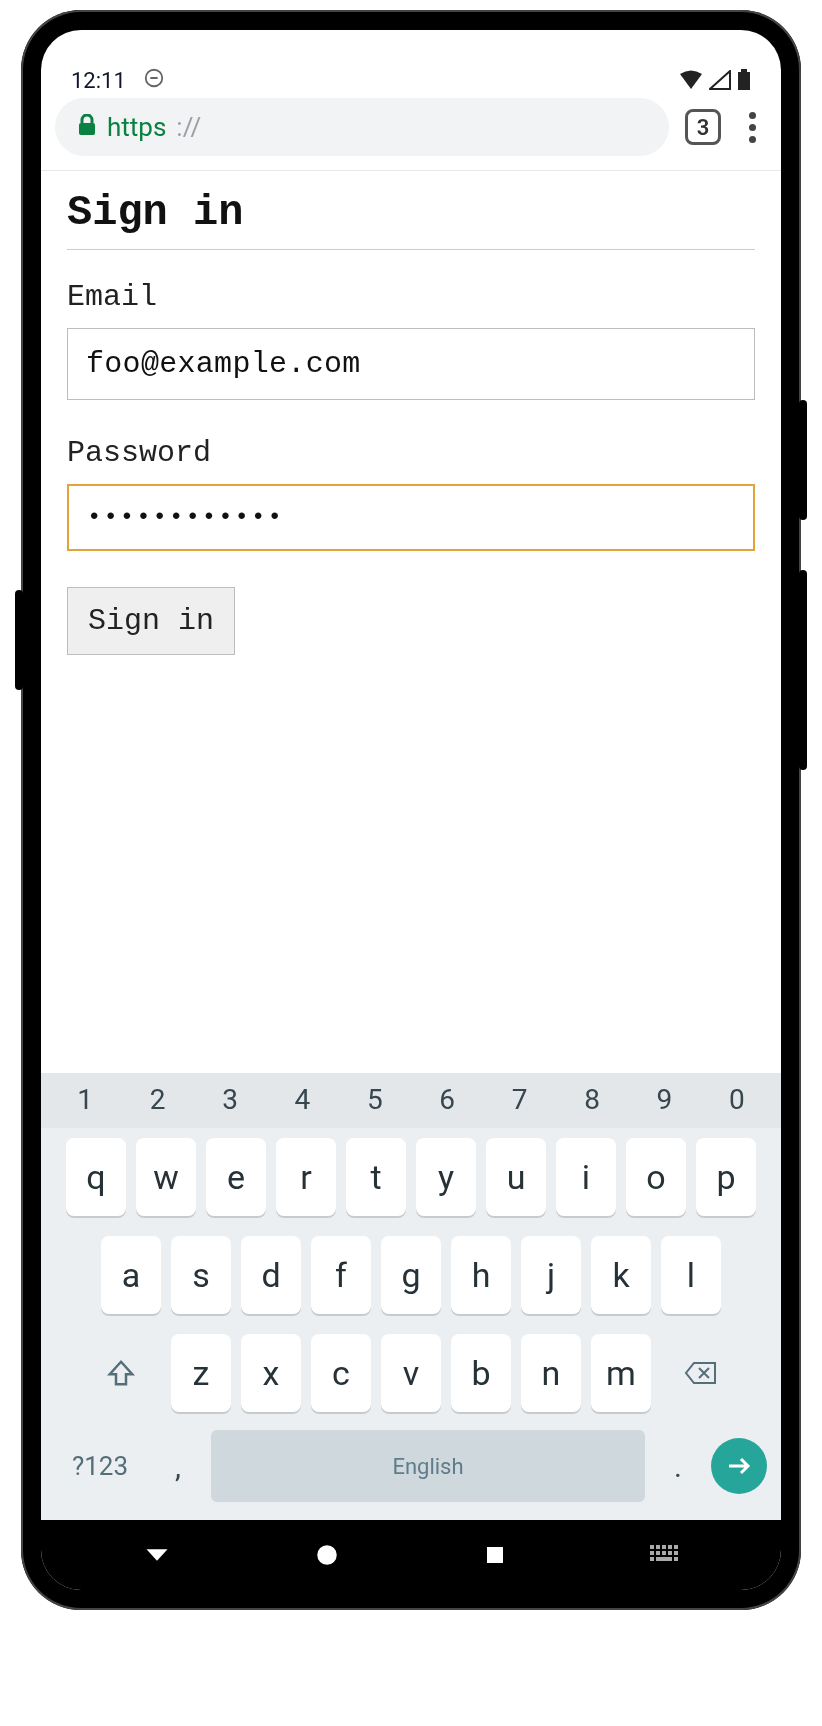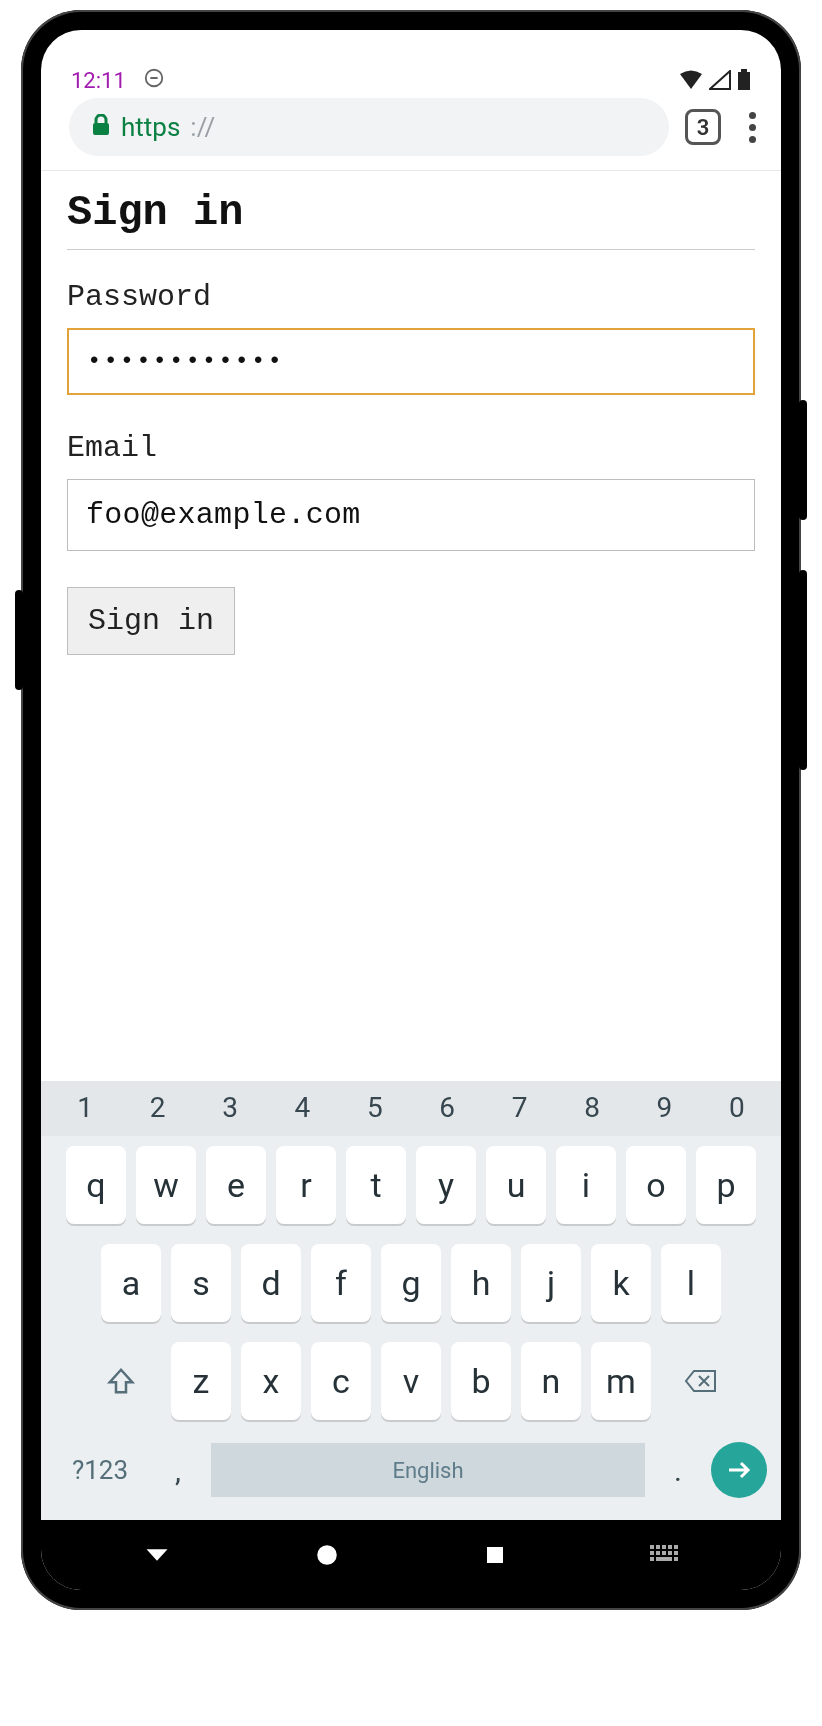--- a/index.html
+++ b/index.html
@@ -57,29 +57,29 @@
   
   .status-bar {
     height: 46px;
     display: flex;
     align-items: center;
     justify-content: space-between;
     padding: 50px 30px 6px 30px;
     font-size: 22px;
     color: #666;
   }
-  .status-left { display:flex; align-items:center; gap:17px; color:#a21caf;}
+  .status-left { display:flex; align-items:center; gap:17px; color:#0f172a;}
   .status-right { display:flex; align-items:center; gap:6px; }
   .status-right svg { display:block; }
 
   
   .browser-bar {
     display: flex;
     align-items: center;
-    padding: 12px 14px 14px 28px;
+    padding: 12px 14px 14px 14px;
     gap: 16px;
     border-bottom: 1px solid #e8e8e8;
   }
   .url-pill {
     flex: 1;
     background: #f1f3f4;
     border-radius: 40px;
     padding: 14px 22px;
     display: flex;
     align-items: center;
@@ -193,22 +193,22 @@
     font-size:26px; color:#546e7a;
   }
   .punct {
     width: 50px; height:64px;
     display:flex;align-items:center;justify-content:center;
     font-size:30px; color:#37474f;
   }
   .spacebar {
     flex:1;
     background:#cfd8dc;
-    border-radius:0;
-    height:54px;
+    border-radius:6px;
+    height:72px;
     display:flex;align-items:center;justify-content:center;
     font-size:22px; color:#607d8b;
   }
   .enter-key {
     width:56px; height:56px;
     background:#26a69a;
     border-radius:50%;
     display:flex; align-items:center; justify-content:center;
     color:#fff;
   }
@@ -287,27 +287,27 @@
           <span></span>
           <span></span>
       </div>
     </div>
 
     <div class="page">
       <h1>Sign in</h1>
       <hr class="rule">
 
       <div class="field-block">
+        <label class="field-label">Email</label>
+        <input class="text-input" type="text" value="foo@example.com" style="">
+      </div>
+
+      <div class="field-block">
         <label class="field-label">Password</label>
         <input class="text-input focused" type="text" value="••••••••••••" style="">
-      </div>
-
-      <div class="field-block">
-        <label class="field-label">Email</label>
-        <input class="text-input" type="text" value="foo@example.com" style="">
       </div>
 
       <button class="signin-btn">Sign in</button>
     </div>
 
     <div class="keyboard">
       <div class="num-row" id="numrow">
           <div class="nk">1</div>
           <div class="nk">2</div>
           <div class="nk">3</div>

